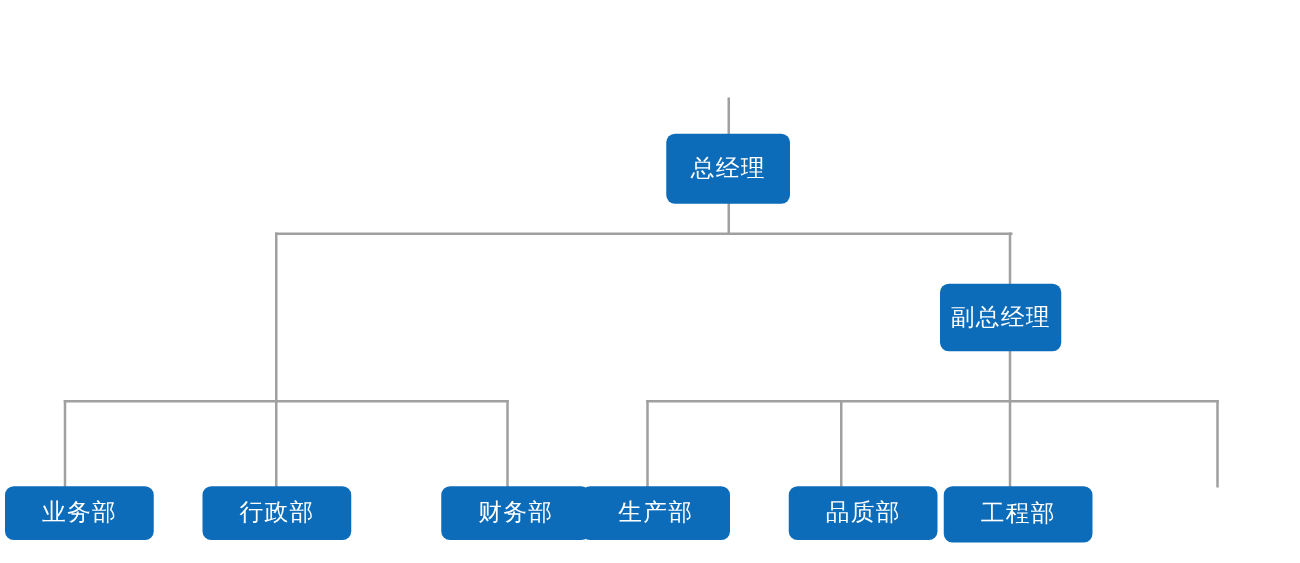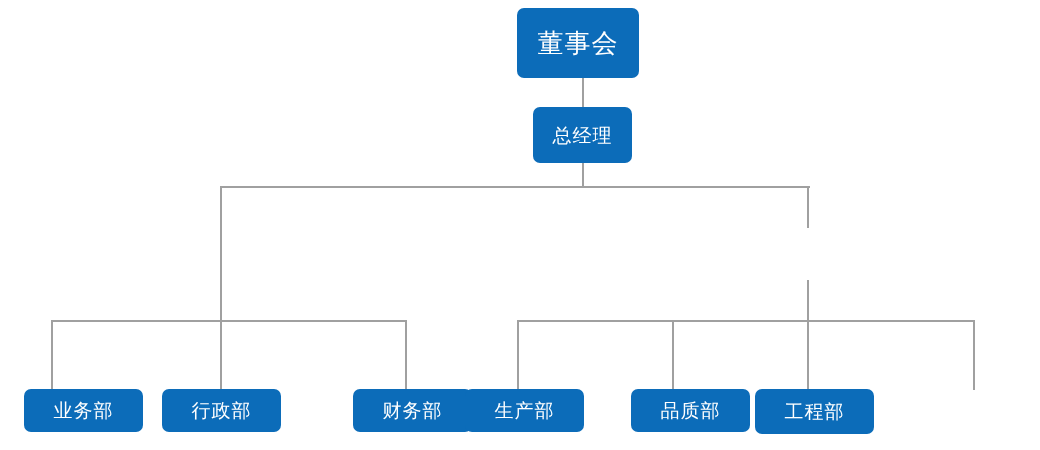--- a/index.html
+++ b/index.html
@@ -68,26 +68,26 @@
   <div class="line v" style="left:51px; top:320px; height:70px;"></div>
   <div class="line v" style="left:220px; top:320px; height:70px;"></div>
   <div class="line v" style="left:405px; top:320px; height:70px;"></div>
 
   <div class="line h" style="left:517px; top:320px; width:458px;"></div>
   <div class="line v" style="left:517px; top:320px; height:70px;"></div>
   <div class="line v" style="left:672px; top:320px; height:70px;"></div>
   <div class="line v" style="left:807px; top:320px; height:70px;"></div>
   <div class="line v" style="left:973px; top:320px; height:70px;"></div>
 
-  <div class="node level-1" style="left:517px; top:8px; width:122px; height:70px;">董事会</div>
 
   <div class="node level-2" style="left:533px; top:107px; width:99px; height:56px;">总经理</div>
 
+  <div class="node level-3" style="left:752px; top:227px; width:97px; height:54px;">副总经理</div>
 
-  <div class="node leaf" style="left:24px; top:389px; width:119px; height:43px;">业务部</div>
+  <div class="node leaf" style="left:4px; top:389px; width:119px; height:43px;">业务部</div>
 
   <div class="node leaf" style="left:162px; top:389px; width:119px; height:43px;">行政部</div>
 
   <div class="node leaf" style="left:320px; top:389px; width:119px; height:43px;margin-left:33px;">财务部</div>
 
   <div class="node leaf" style="left:465px; top:389px; width:119px; height:43px;">生产部</div>
 
   <div class="node leaf" style="left:615px; top:389px; width:119px; height:43px;margin-left:16px;">品质部</div>
 
   <div class="node leaf" style="left:755px; top:389px; width:119px; height:45px;">工程部</div>

